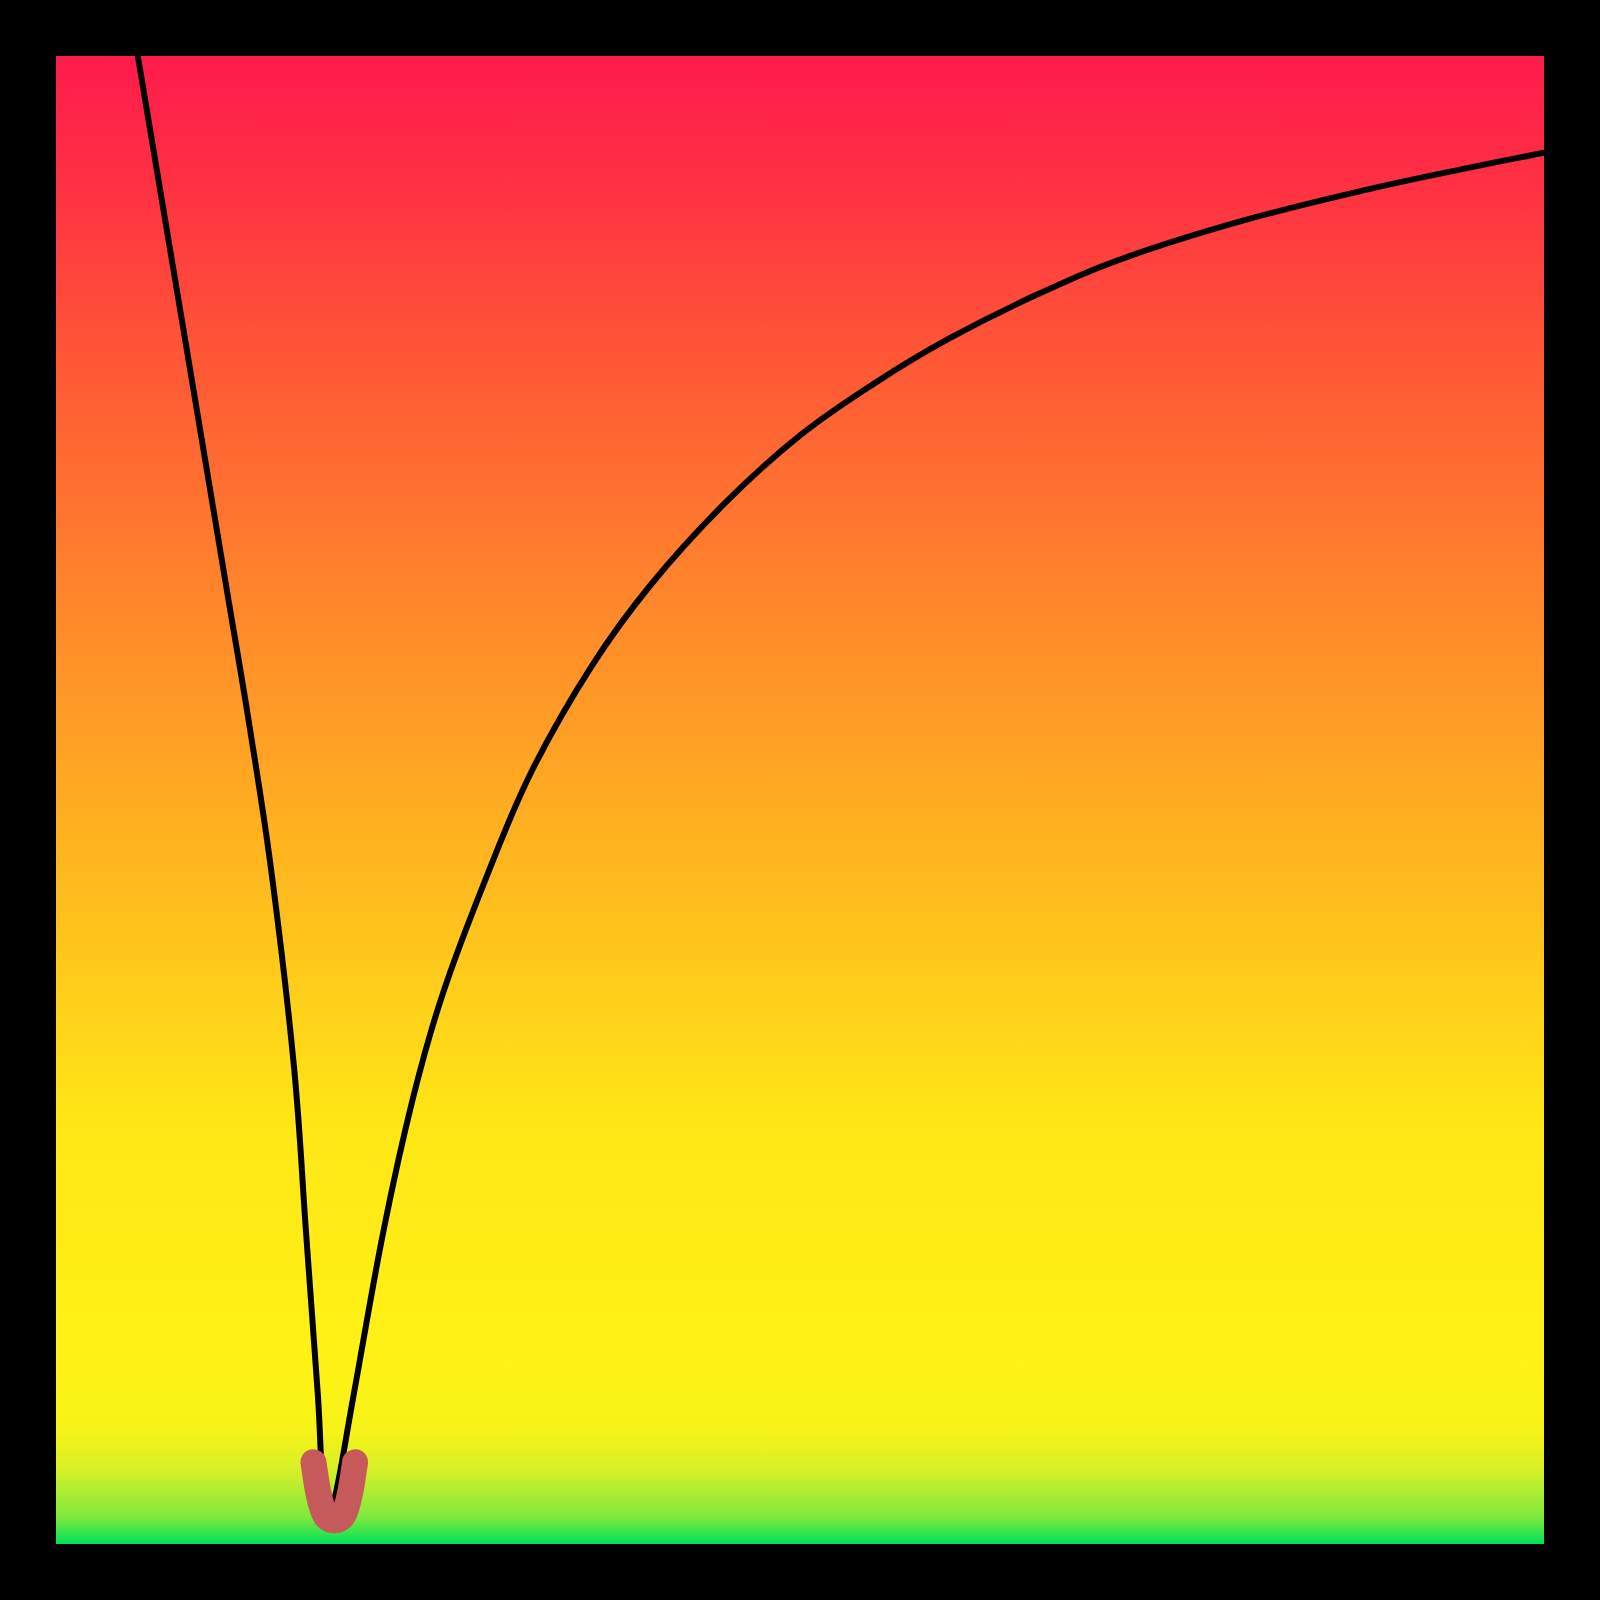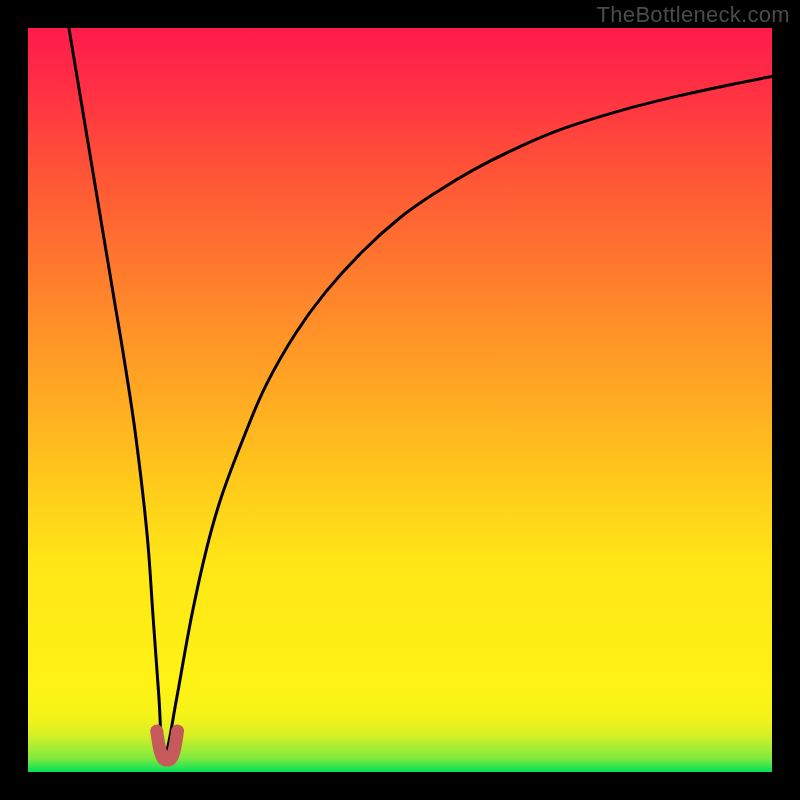--- a/index.html
+++ b/index.html
@@ -36,21 +36,20 @@
     height: 744px;
   }
   svg {
     display: block;
   }
 </style>
 </head>
 <body>
 
 <div class="frame">
-  <div class="watermark">TheBottleneck.com</div>
   <div class="plot">
     <svg id="svg" viewBox="0 0 744 744" width="744" height="744">
       <defs>
         <linearGradient id="bg-grad" x1="0" y1="1" x2="0" y2="0">
             <stop offset="0%" stop-color="#00e15a"></stop>
             <stop offset="1.7999999999999998%" stop-color="#7fe93f"></stop>
             <stop offset="5%" stop-color="#d7f027"></stop>
             <stop offset="7.5%" stop-color="#f6f318"></stop>
             <stop offset="12%" stop-color="#fff215"></stop>
             <stop offset="28.000000000000004%" stop-color="#ffe716"></stop>

